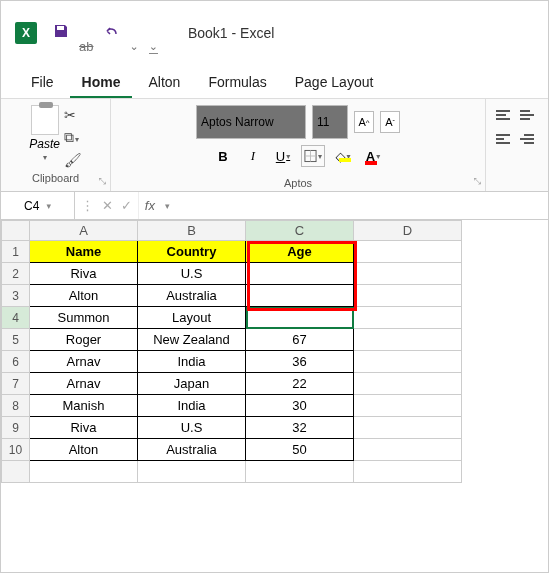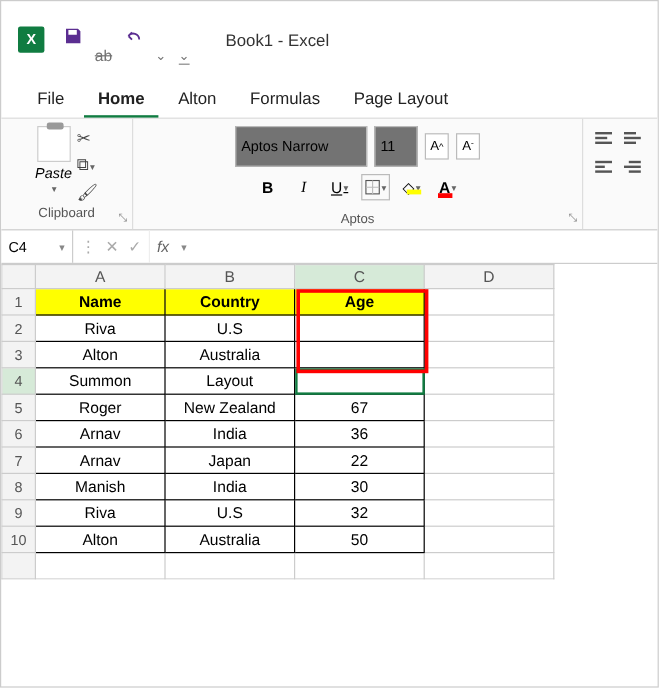--- a/index.html
+++ b/index.html
@@ -50,21 +50,21 @@
 .font-swatch { display: inline-block; width: 12px; height: 4px; background: #ff0000; position: absolute; bottom: 2px; left: 4px; }
 .launcher { position: absolute; right: 4px; bottom: 4px; font-size: 9px; color: #888; cursor: pointer; }
 
 .align-group { padding: 6px 8px 2px; }
 .align-row { display: flex; gap: 2px; margin-bottom: 4px; }
 .align-ic { width: 22px; height: 20px; display: flex; flex-direction: column; justify-content: center; gap: 2px; cursor: pointer; padding: 2px; }
 .align-ic span { display: block; height: 2px; background: #555; }
 
 
 .fx-bar { display: flex; align-items: center; border-bottom: 1px solid #ccc; height: 28px; }
-.name-box { width: 60px; border-right: 1px solid #ccc; padding: 0 6px; font-size: 12px; display: flex; align-items: center; justify-content: space-between; height: 100%; }
+.name-box { width: 74px; border-right: 1px solid #ccc; padding: 0 23px; font-size: 12px; display: flex; align-items: center; justify-content: space-between; height: 100%; }
 .nb-caret { font-size: 9px; color: #888; }
 .fx-btns { display: flex; align-items: center; padding: 0 6px; gap: 8px; color: #aaa; font-size: 13px; border-right: 1px solid #eee; height: 100%; }
 .fx-label { font-style: italic; color: #666; padding: 0 6px; font-size: 13px; }
 
 
 .grid-wrap { overflow: hidden; }
 table.sheet { border-collapse: collapse; font-size: 13px; }
 .sheet th, .sheet td { border: 1px solid #ccc; text-align: center; }
 .sheet .colhdr th { background: #f3f3f3; font-weight: normal; color: #555; height: 20px; }
 .sheet .colhdr th.sel { background: #d6ead8; }

